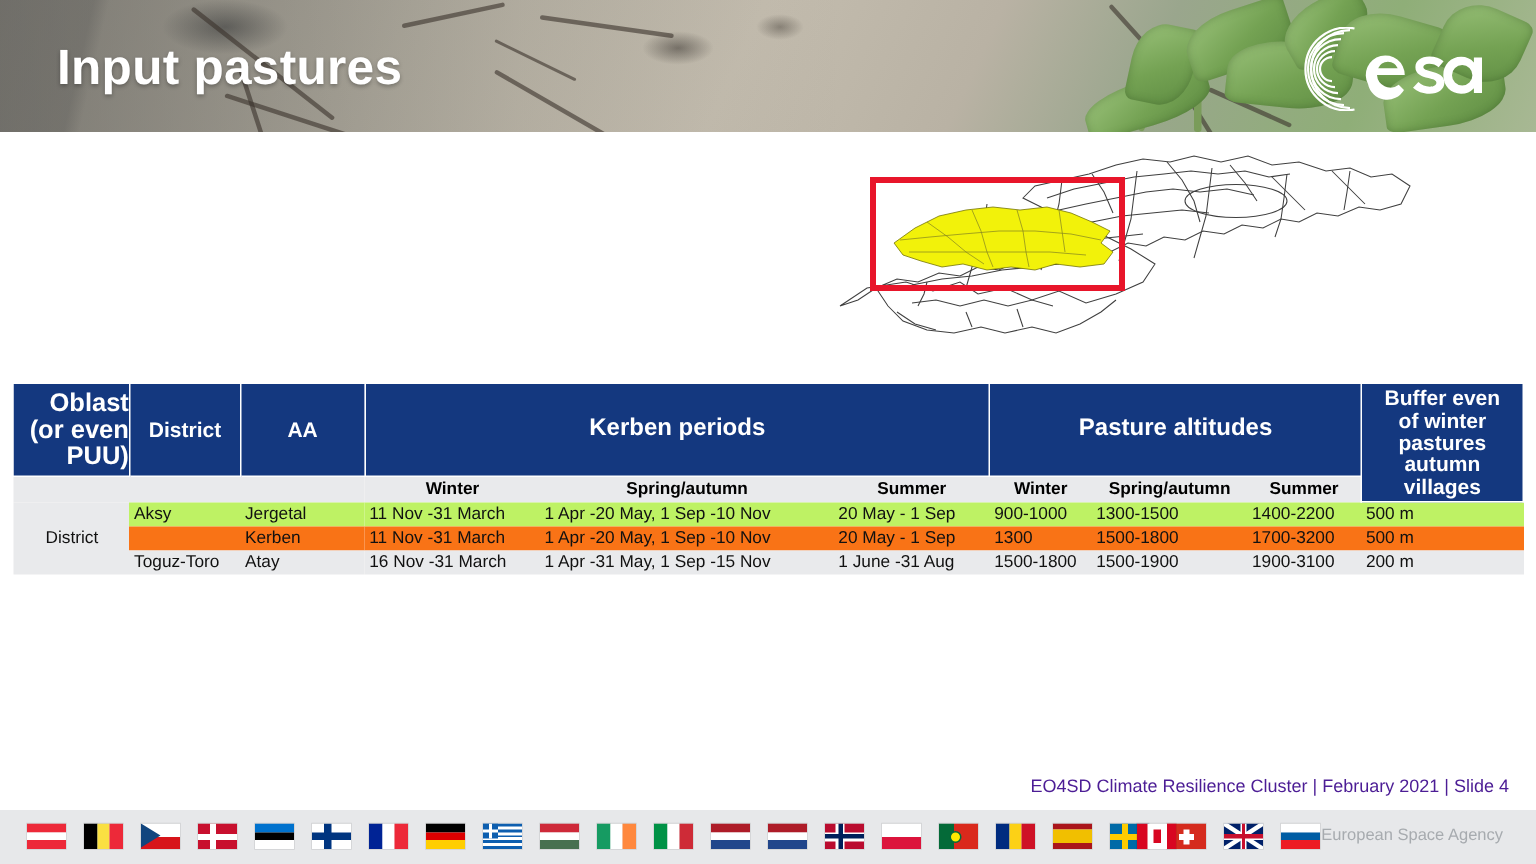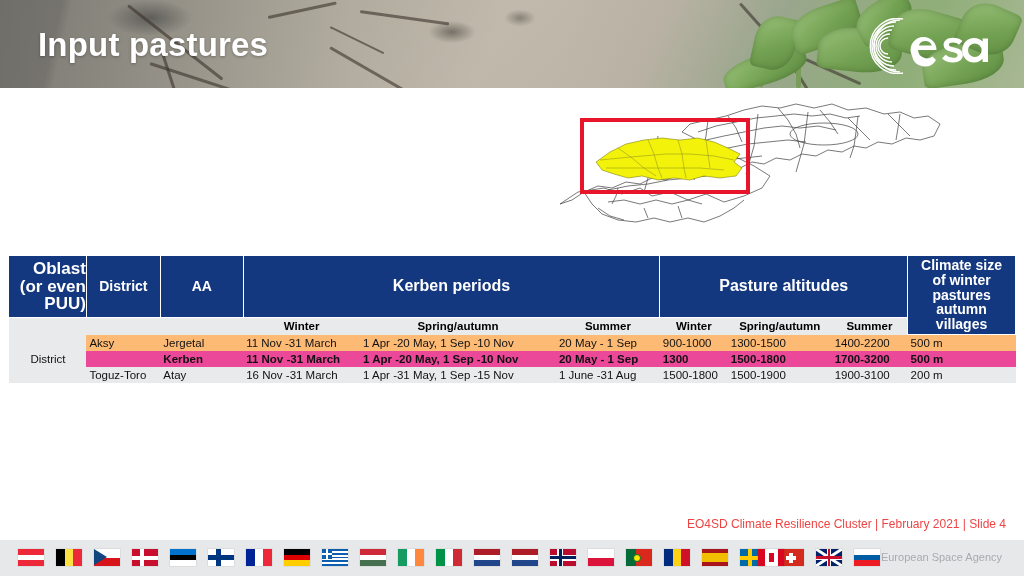--- a/index.html
+++ b/index.html
@@ -74,33 +74,33 @@
   .hdr-sub td.blank { background: #e9eaec; }
   .buffer-cell {
     background: #14387f; color: #fff; font-size: 11.5px; font-weight: bold;
     text-align: center; line-height: 1.08; vertical-align: middle;
     border: 1px solid #ffffff;
   }
   .body-row td {
     font-size: 11.5px; color: #111; height: 16px; padding: 0 2px 0 3px;
     vertical-align: middle; border: 0; white-space: nowrap;
   }
-  .row-a td { background: #fdba74; }
-  .row-b td { background: #ec4899; font-weight: bold; }
+  .row-a td { background: #bef264; }
+  .row-b td { background: #f97316; }
   .row-c td { background: #e9eaec; }
   .oblast-cell { background: #e9eaec !important; text-align: center; font-size: 11.5px; }
 
   
   .footer-left {
     position: absolute; left: 18px; top: 517px;
     font-size: 11.5px; color: #b9bcc0;
   }
   .footer-right {
     position: absolute; right: 18px; top: 517px;
-    font-size: 12px; color: #ef4444;
+    font-size: 12px; color: #4c1d95;
   }
   .flagbar {
     position: absolute; left: 0; bottom: 0; width: 1024px; height: 36px;
     background: #e7e8ea;
   }
   .flags { position: absolute; left: 18px; top: 9px; display: flex; gap: 12px; }
   .flags.right-grp { left: 758px; }
   .flag { width: 26px; height: 17px; position: relative; overflow: hidden; display: block;
           box-shadow: 0 0 0 .5px rgba(0,0,0,.10); }
   .eu-agency {
@@ -236,21 +236,21 @@
         <th class="small">
           <div>Oblast</div>
           <div>(or even</div>
           <div>PUU)</div>
         </th>
         <th>District</th>
         <th>AA</th>
         <th colspan="3" style="font-size:16px">Kerben periods</th>
         <th colspan="3" style="font-size:16px">Pasture altitudes</th>
         <th rowspan="2" class="buffer-cell">
-          <div>Climate size</div>
+          <div>Buffer even</div>
           <div>of winter</div>
           <div>pastures</div>
           <div>autumn</div>
           <div>villages</div>
         </th>
       </tr>
       <tr class="hdr-sub">
         <td class="blank"></td>
         <td class="blank"></td>
         <td class="blank"></td>

